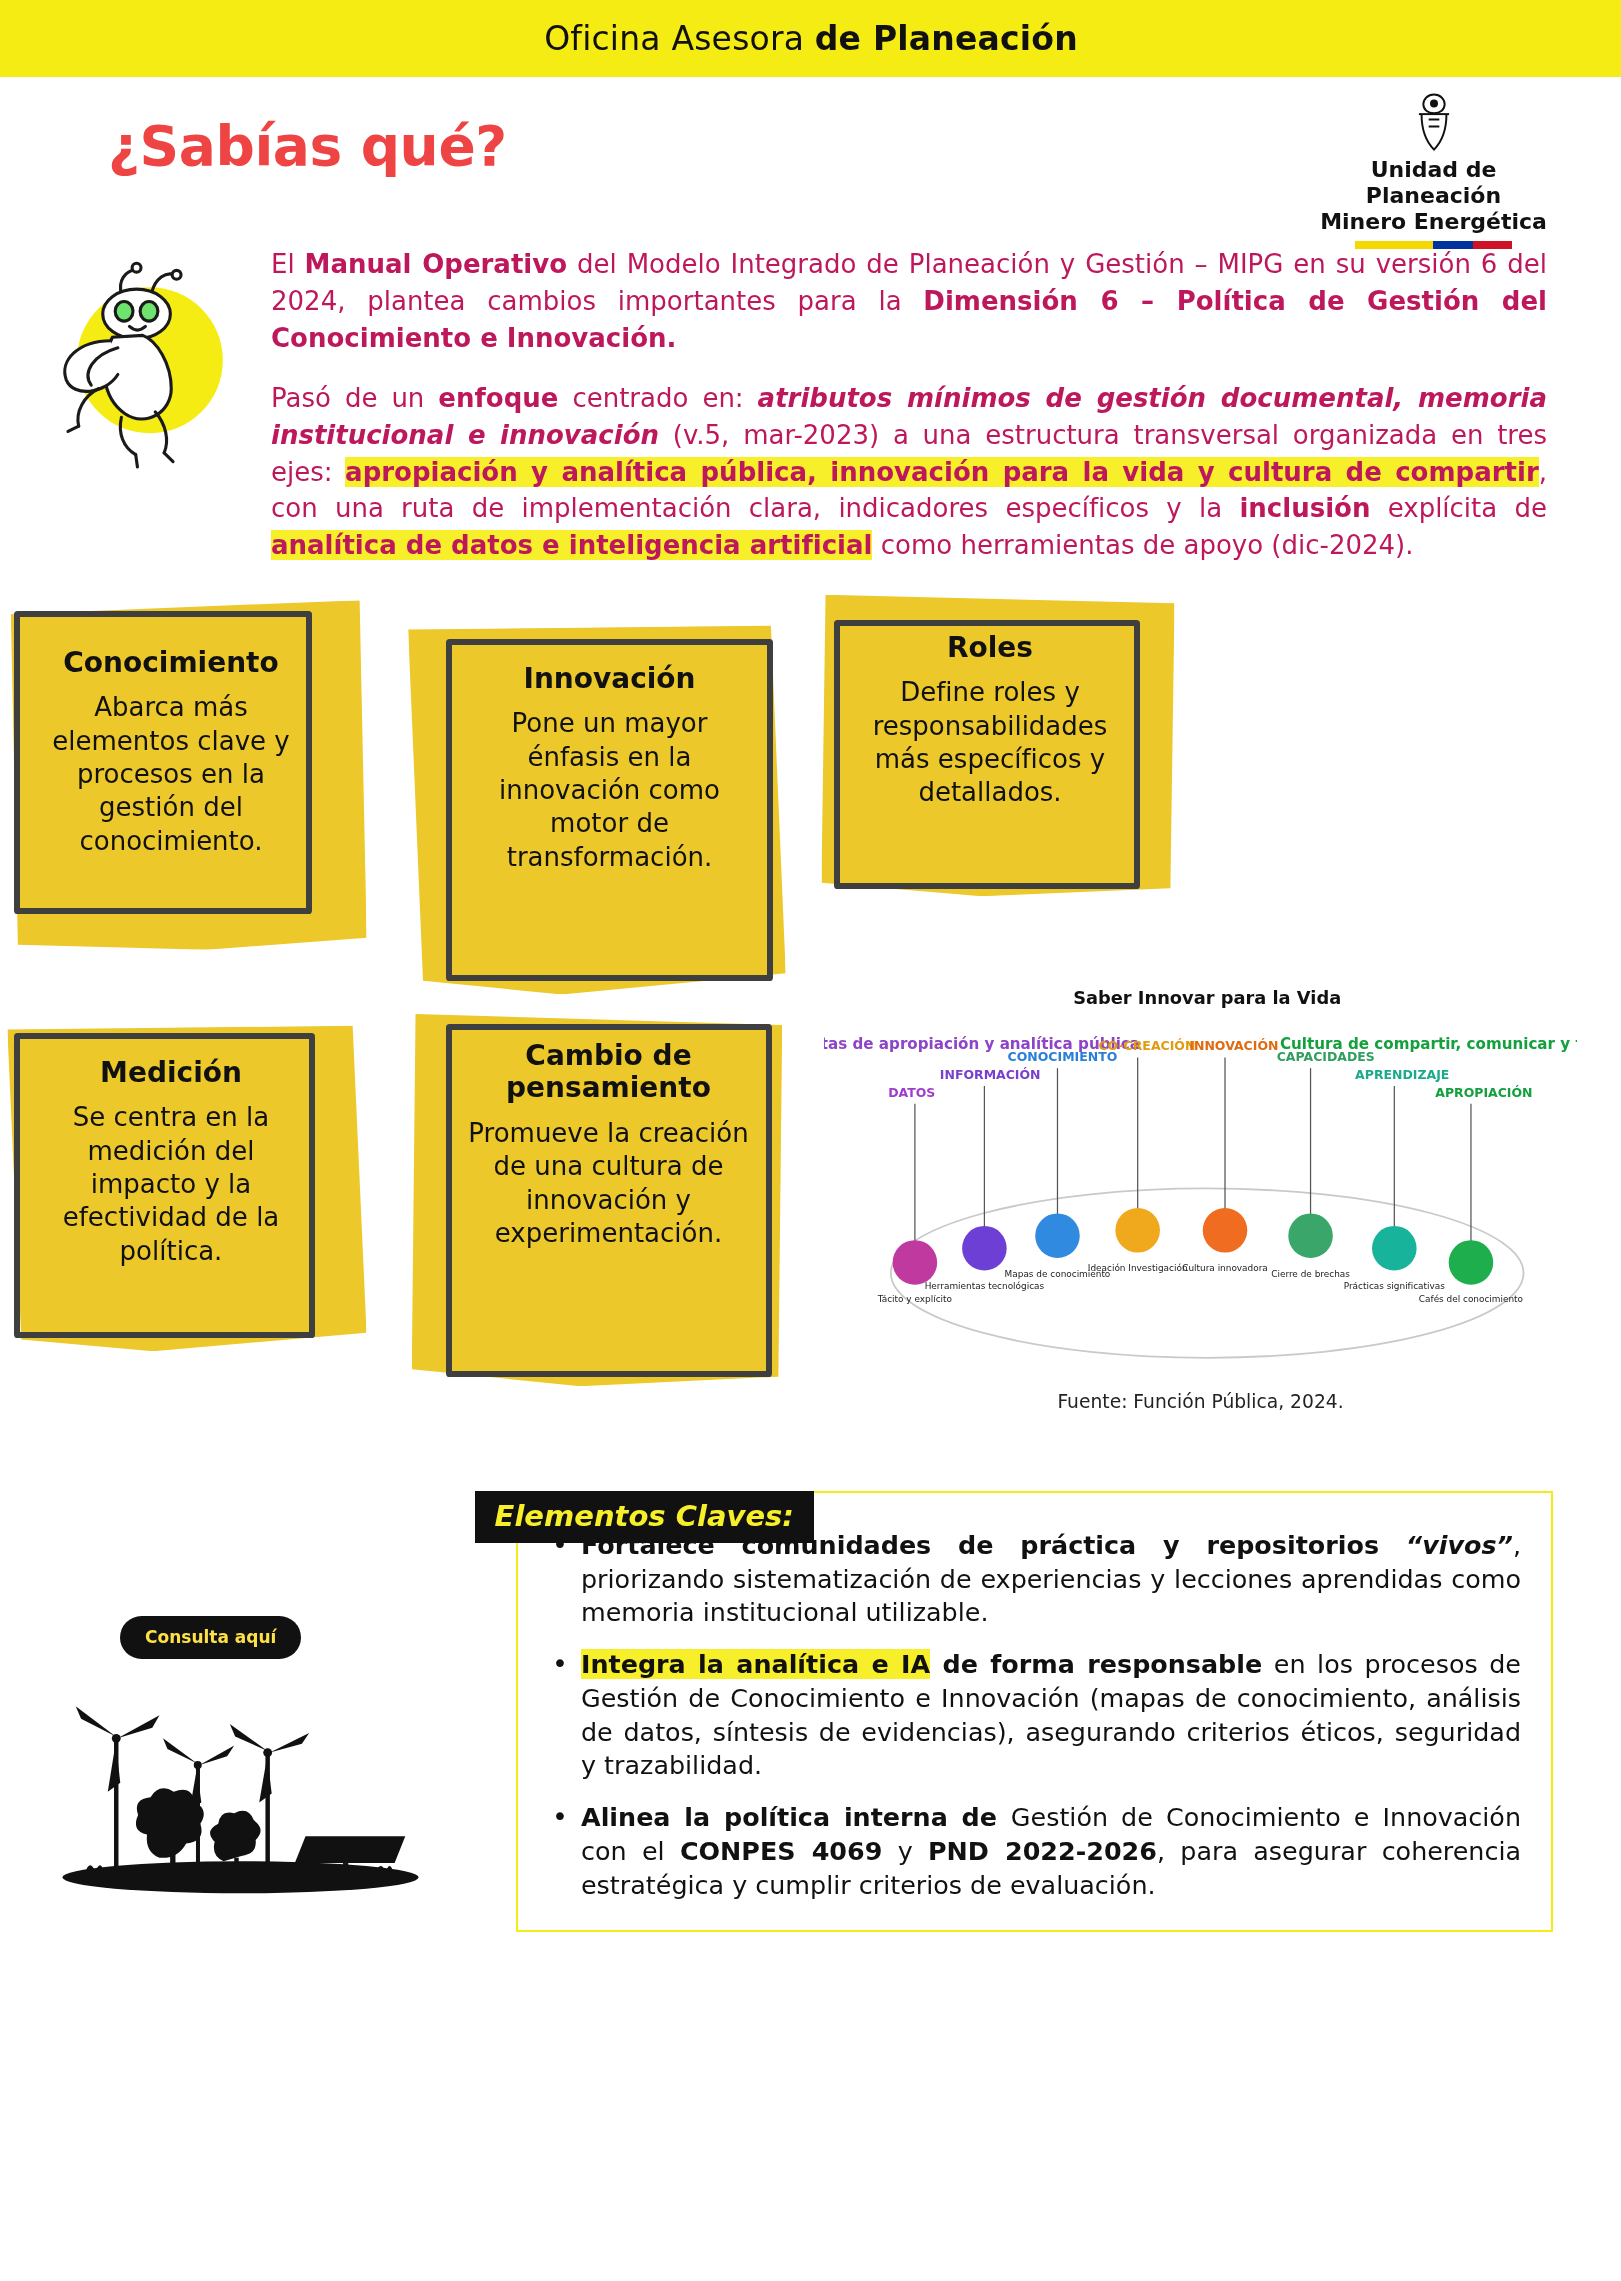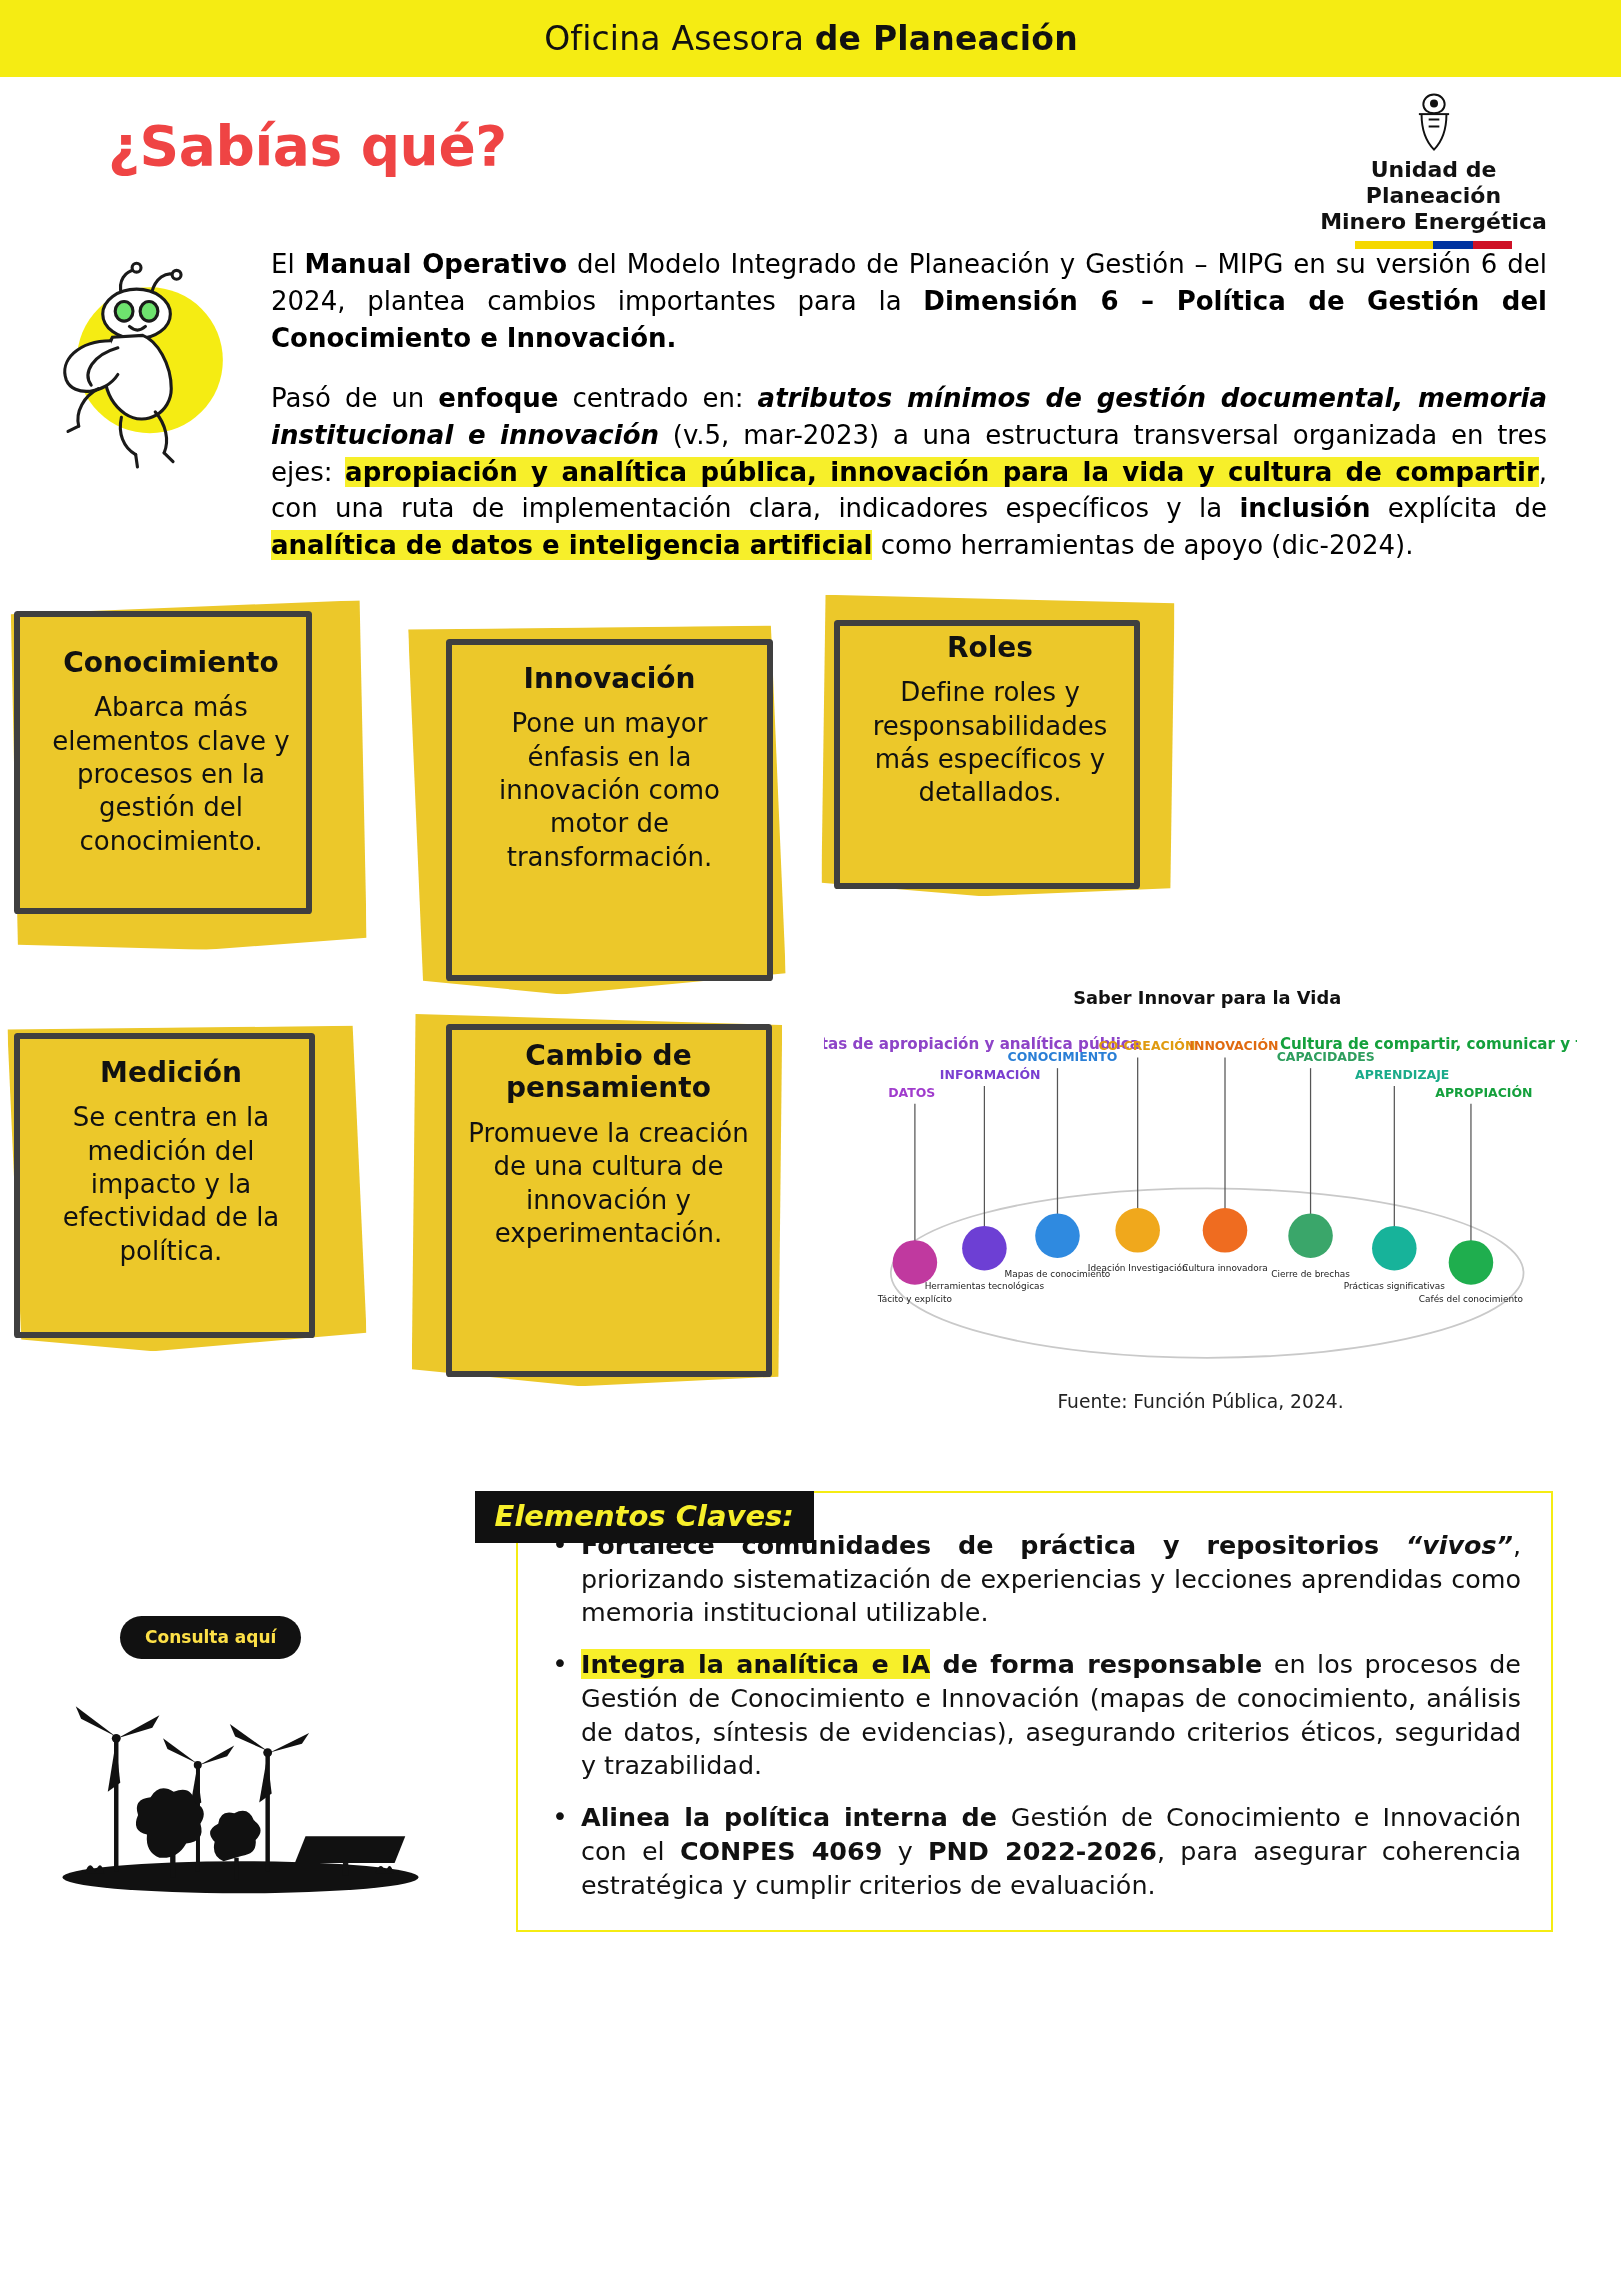--- a/index.html
+++ b/index.html
@@ -79,21 +79,21 @@
     left: 36px;
     top: 9px;
     width: 218px;
     height: 223px;
   }
   .intro {
     margin-left: 218px;
     margin-right: 22px;
     font-size: 26px;
     line-height: 1.42;
-    color: #000000;
+    color: #be185d;
     text-align: justify;
   }
   .intro p { margin: 0 0 23px 0; }
   .hl { background: #f7ef2a; }
   .b { font-weight: bold; }
   .bi { font-weight: bold; font-style: italic; }
 
   
   .cards {
     position: relative;

